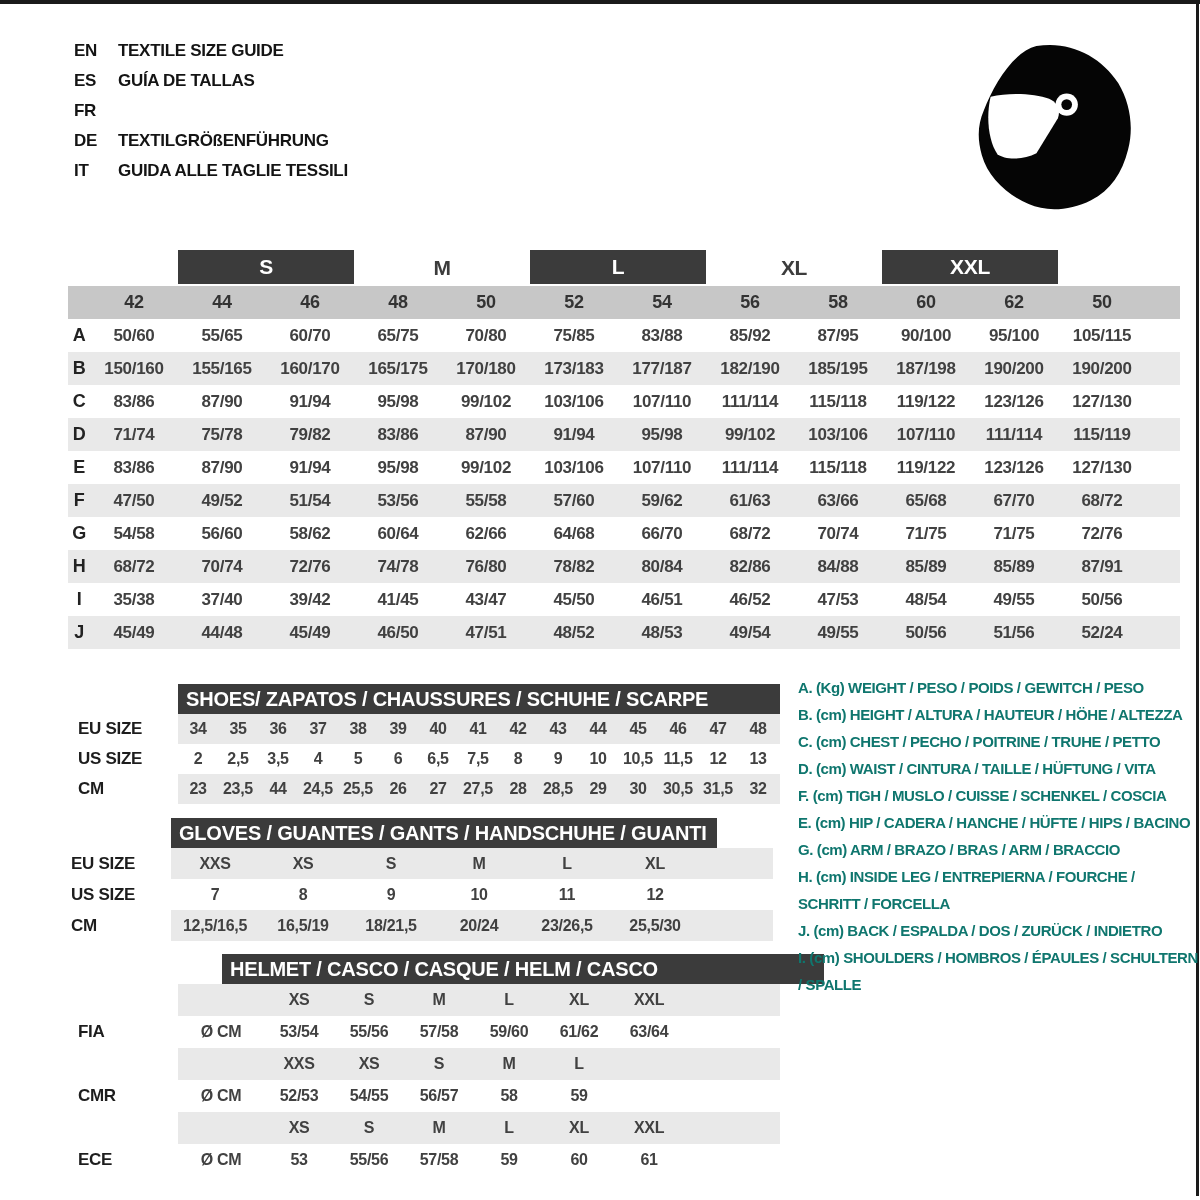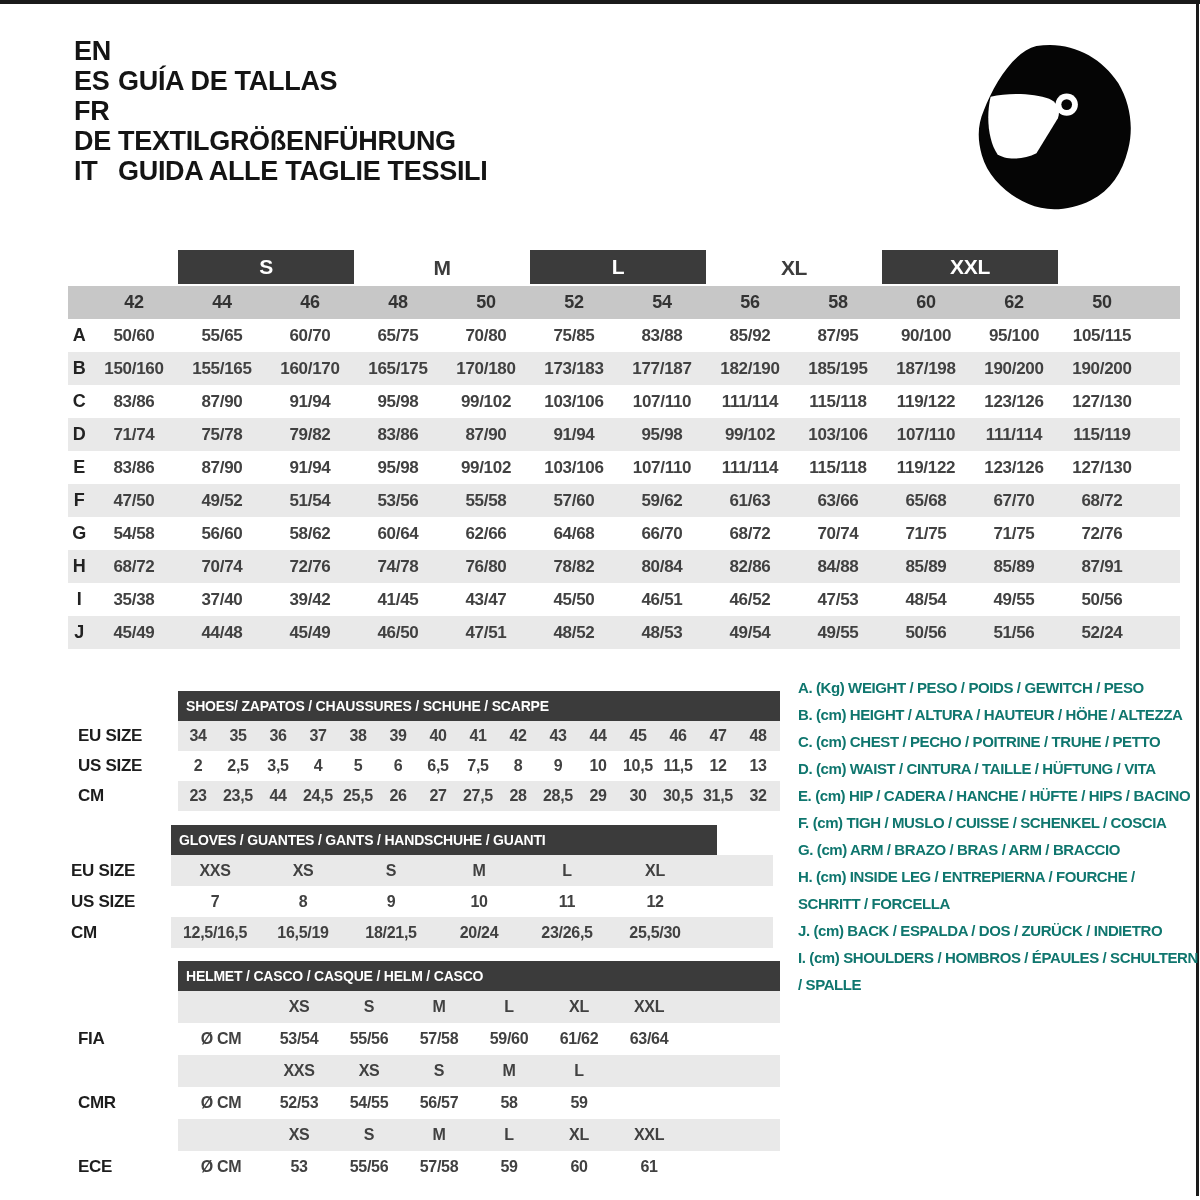--- a/index.html
+++ b/index.html
@@ -7,70 +7,71 @@
     font-family:"Liberation Sans", sans-serif; font-weight:bold; color:#414141;
     letter-spacing:-0.3px; }
   .abs { position:absolute; }
 
   
   #frame-top { left:0; top:0; width:1200px; height:4px; background:#1a1a1a; }
   #frame-right { top:0; right:1px; width:3px; height:1196px; background:#1a1a1a; }
 
   
   #titles { left:74px; top:36px; }
-  .title-row { display:grid; grid-template-columns:44px auto; height:30px; align-items:center; color:#141414; font-size:27px; }
+  .title-row { display:grid; grid-template-columns:44px auto; height:30px; align-items:center; color:#141414; font-size:17px; }
 
   
   #helmet-icon { left:976px; top:42px; }
 
   
   #main-table { left:68px; top:250px; width:1112px; }
   .mt-grid { display:grid; grid-template-columns:22px repeat(12, 88px) 1fr; align-items:center; }
   #group-row { display:grid; grid-template-columns:22px 88px repeat(5, 176px) 88px; height:36px; align-items:stretch; }
   .group-cell { display:flex; align-items:center; justify-content:center; font-size:21px; color:#3c3c3c; }
   .group-cell.filled { background:#3b3b3b; color:#fff; margin-bottom:2px; }
   #numbers-row { background:#c7c7c7; height:33px; font-size:18px; color:#333; }
   .mt-row { height:33px; font-size:17px; }
   .mt-row.striped { background:#e9e9e9; }
   .mt-cell { text-align:center; }
   .mt-label { text-align:center; color:#222; font-size:18px; }
 
   
-  .bar { background:#3b3b3b; color:#fff; font-size:14px; letter-spacing:-0.2px;
-    display:flex; align-items:center; padding-left:8px; height:30px; margin-top:17px; }
+  .bar { background:#3b3b3b; color:#fff; font-size:20px; letter-spacing:-0.2px;
+    display:flex; align-items:center; padding-left:8px; height:30px; margin-top:10px; }
   .sub-label { color:#1d1d1d; font-size:17px; padding-left:10px; display:flex; align-items:center; }
   .stripe-after-label { background:linear-gradient(to right, #fff 110px, #e9e9e9 110px); }
 
   #shoes-table { left:68px; top:674px; width:712px; }
   .shoes-row { display:grid; grid-template-columns:110px repeat(15, 40px); height:30px; align-items:center; font-size:16px; }
   .shoes-head { display:grid; grid-template-columns:110px 602px; }
 
   #gloves-table { left:61px; top:808px; width:712px; }
   .gloves-row { display:grid; grid-template-columns:110px repeat(6, 88px); height:31px; align-items:center; font-size:16px; }
   .gloves-head { display:grid; grid-template-columns:110px 546px; }
 
   #helmet-table { left:68px; top:944px; width:712px; }
   .helmet-row { display:grid; grid-template-columns:110px 86px repeat(6, 70px); height:32px; align-items:center; font-size:16px; }
-  .helmet-head { display:grid; grid-template-columns:110px 602px; }
+  .helmet-head { display:grid; grid-template-columns:110px 602px;gap:44px; }
 
   .cell { text-align:center; }
 
   
   #legend { left:798px; top:674px; width:402px; color:#0f766e; }
   .legend-item { font-size:15px; line-height:27px; letter-spacing:-0.4px; }
 </style>
 </head>
 <body>
 
 <div id="frame-top" class="abs"></div>
 <div id="frame-right" class="abs"></div>
 
 <div id="titles" class="abs">
     <div class="title-row">
       <div>EN</div>
+      <div>TEXTILE SIZE GUIDE</div>
     </div>
     <div class="title-row">
       <div>ES</div>
       <div>GUÍA DE TALLAS</div>
     </div>
     <div class="title-row">
       <div>FR</div>
     </div>
     <div class="title-row">
       <div>DE</div>
@@ -438,19 +439,19 @@
         <div class="cell">61</div>
       </div>
     </div>
 </div>
 
 <div id="legend" class="abs">
     <div class="legend-item">A. (Kg) WEIGHT / PESO / POIDS / GEWITCH / PESO</div>
     <div class="legend-item">B. (cm) HEIGHT / ALTURA / HAUTEUR / HÖHE / ALTEZZA</div>
     <div class="legend-item">C. (cm) CHEST / PECHO / POITRINE / TRUHE / PETTO</div>
     <div class="legend-item">D. (cm) WAIST / CINTURA / TAILLE / HÜFTUNG / VITA</div>
+    <div class="legend-item">F. (cm) TIGH / MUSLO / CUISSE / SCHENKEL / COSCIA</div>
     <div class="legend-item">E. (cm) HIP / CADERA / HANCHE / HÜFTE / HIPS /  BACINO</div>
-    <div class="legend-item">F. (cm) TIGH / MUSLO / CUISSE / SCHENKEL / COSCIA</div>
     <div class="legend-item">G. (cm) ARM  / BRAZO / BRAS / ARM / BRACCIO</div>
     <div class="legend-item">H. (cm) INSIDE LEG / ENTREPIERNA / FOURCHE / SCHRITT / FORCELLA</div>
     <div class="legend-item">J. (cm) BACK / ESPALDA / DOS / ZURÜCK / INDIETRO</div>
     <div class="legend-item">I.  (cm) SHOULDERS / HOMBROS / ÉPAULES / SCHULTERN / SPALLE</div>
   </div>
 
 </body></html>

